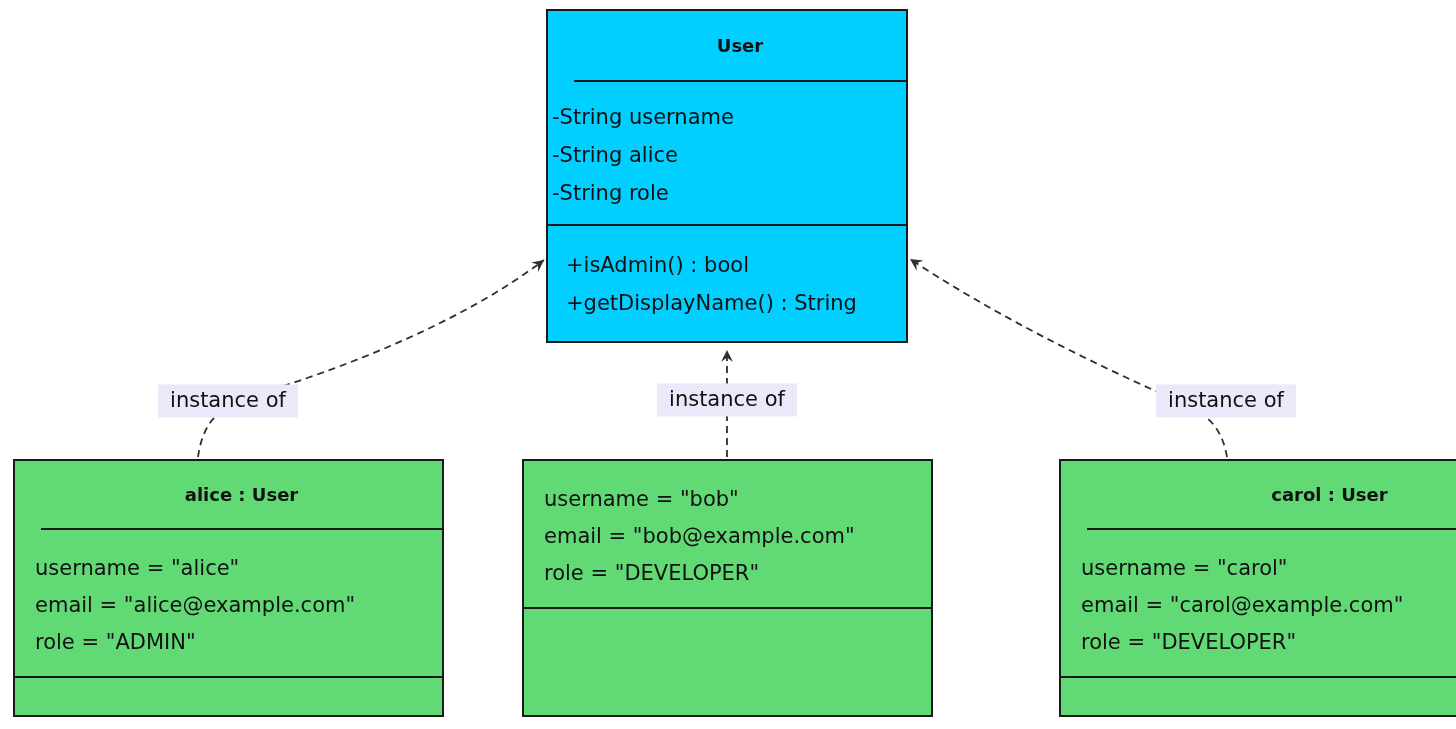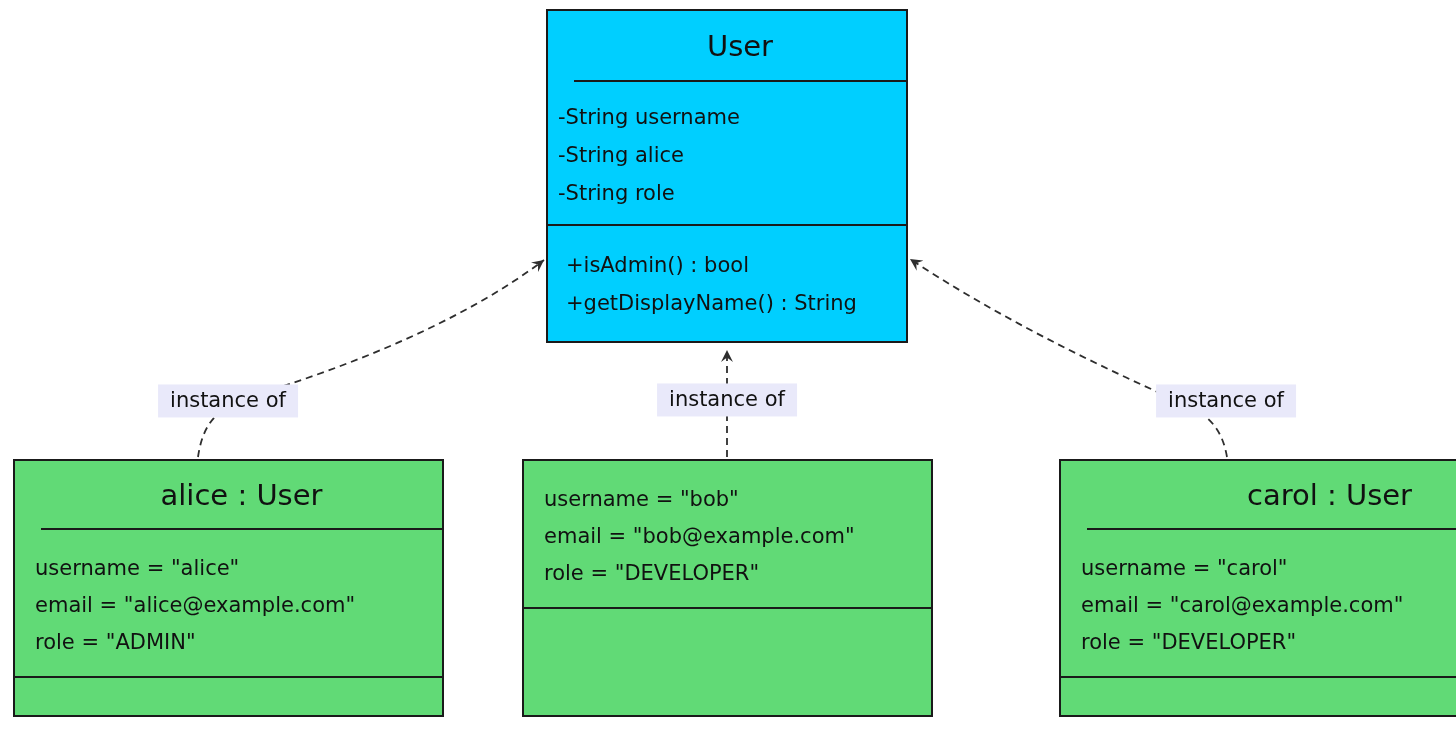--- a/index.html
+++ b/index.html
@@ -36,22 +36,22 @@
   .uml-box {
     position: absolute;
     border: 2px solid var(--border);
   }
   .uml-box.class-node { background: var(--class-fill); }
   .uml-box.instance-node { background: var(--instance-fill); }
   .compartment-title {
     display: flex;
     align-items: center;
     justify-content: center;
-    font-weight: normal;
-    font-size: 29px;
+    font-weight: bold;
+    font-size: 18px;
     border-bottom: 2px solid var(--border);
     margin-left: 26px;
   }
   .compartment-members {
     border-bottom: 2px solid var(--border);
   }
   .member {
     font-size: 21px;
     line-height: 38px;
     white-space: pre;
@@ -62,21 +62,21 @@
     transform: translate(-50%, -50%);
     background: var(--edge-label-bg);
     font-size: 21px;
     line-height: 1.1;
     padding: 5px 12px;
     white-space: nowrap;
   }
   
   #user-box { left: 546px; top: 9px; width: 362px; height: 334px; }
   #user-box .compartment-title { height: 71px; }
-  #user-box .compartment-members.attrs { height: 144px; padding: 16px 0 0 10px; }
+  #user-box .compartment-members.attrs { height: 144px; padding: 16px 0 0 4px; }
   #user-box .compartment-members.methods { height: 113px; border-bottom: none; padding: 20px 12px 0 18px; }
 
   .instance-node { top: 459px; height: 258px; }
   #alice-box { left: 13px;   width: 431px; }
   #bob-box   { left: 522px;  width: 411px; }
   #carol-box { left: 1059px; width: 515px; }
   .instance-node .compartment-title { height: 69px; }
   .instance-node .compartment-members { height: 148px; padding: 20px 0 0 20px; line-height: 37px; }
   .instance-node .member { line-height: 37px; }
   .instance-node .compartment-empty { height: 33px; }

